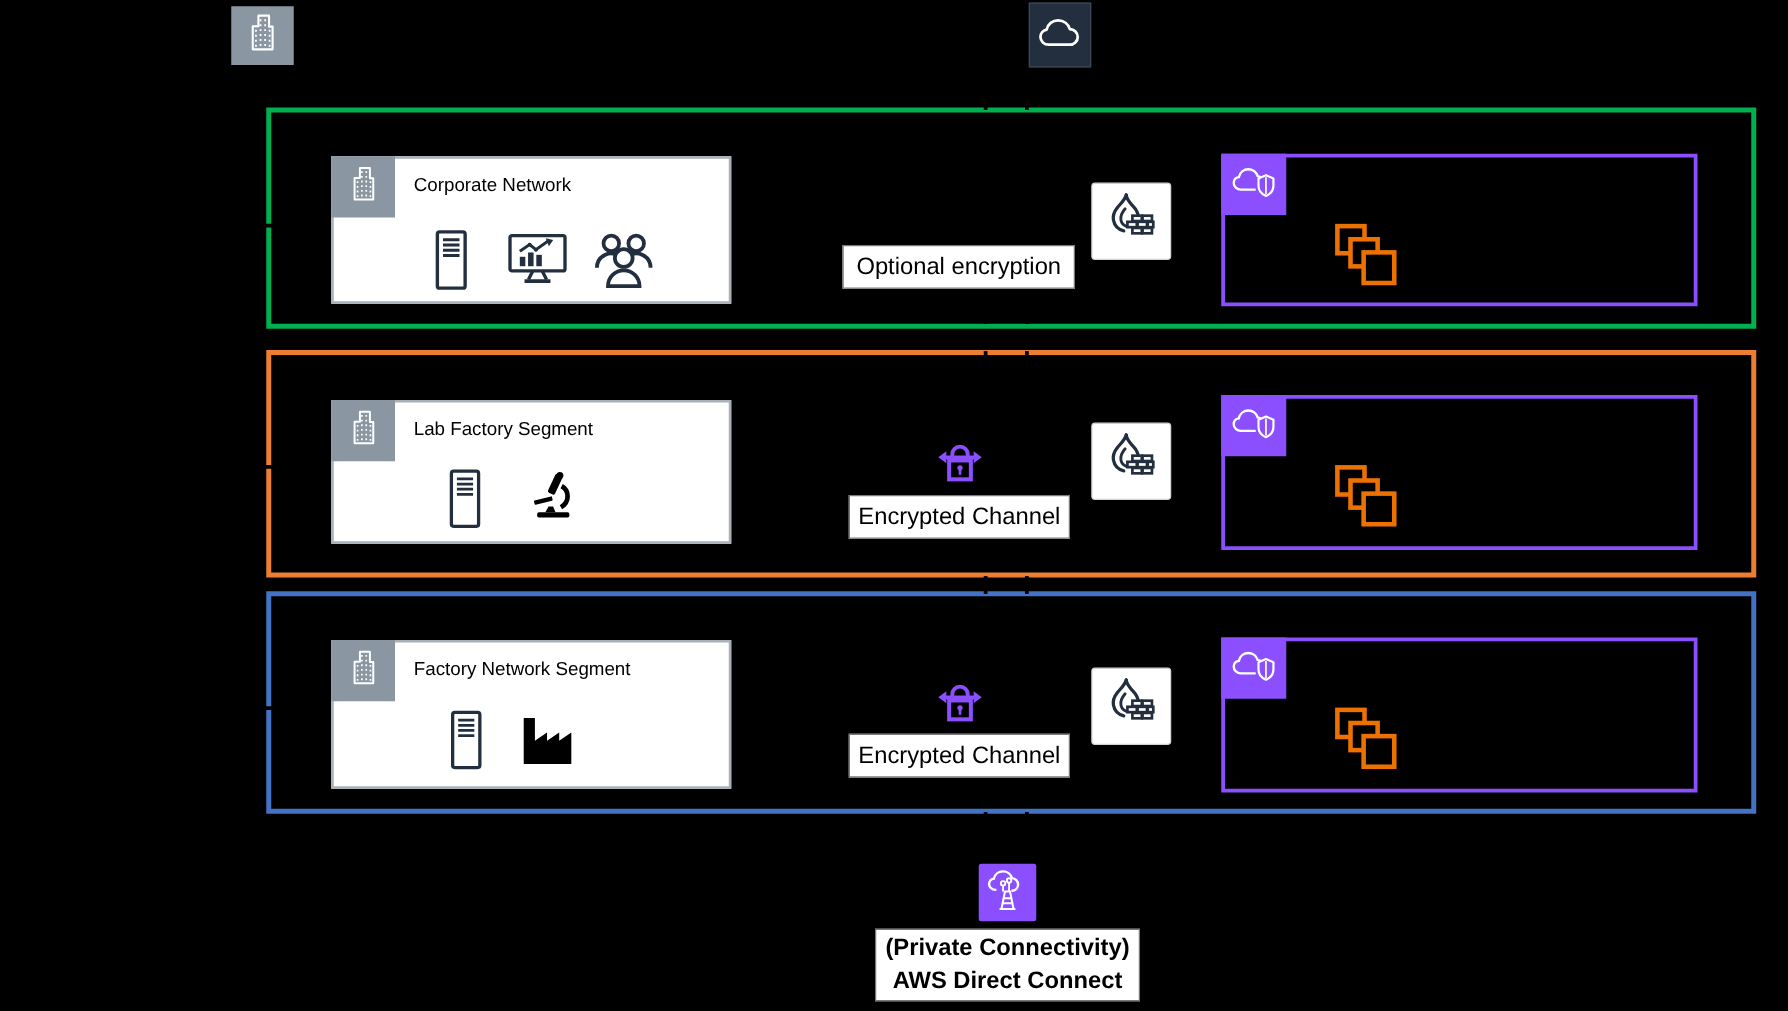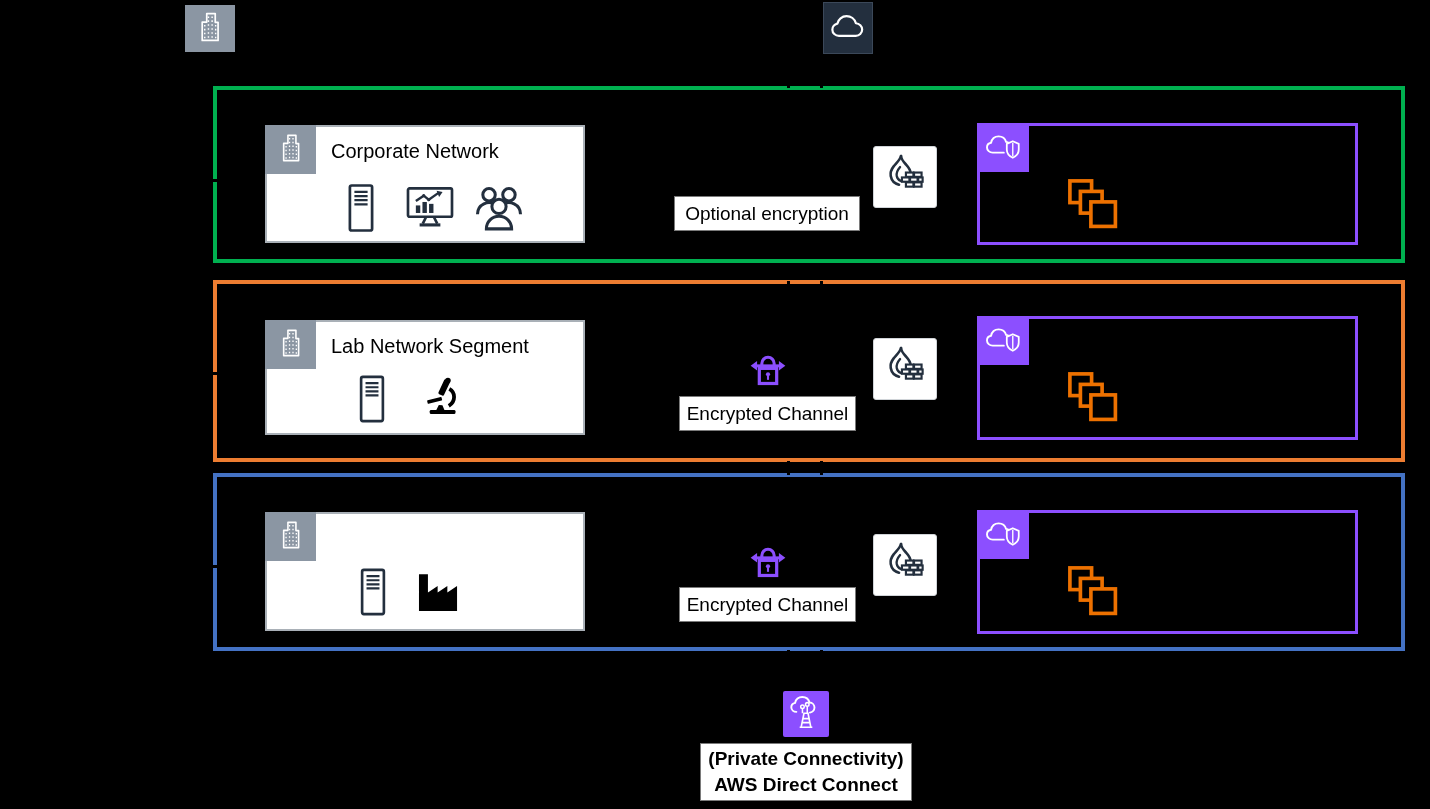--- a/index.html
+++ b/index.html
@@ -16,21 +16,21 @@
   .vdash{position:absolute;top:56px;height:636px;width:3px;z-index:2;
          background:repeating-linear-gradient(180deg,#000 0 5px,rgba(0,0,0,0) 5px 9px);}
 
   .netbox{position:absolute;left:265px;width:320px;background:#fff;border:2px solid #A9B0B7;
           box-sizing:border-box;z-index:3;}
   #net-corporate{top:125px;height:118px;}
   #net-lab{top:320px;height:115px;}
   #net-factory{top:512px;height:119px;}
   .netbadge{position:absolute;left:-2px;top:-2px;width:51px;height:49px;
             display:flex;align-items:center;justify-content:center;}
-  .nettitle{position:absolute;left:64px;top:13px;font-size:20px;color:#000;white-space:nowrap;}
+  .nettitle{position:absolute;left:64px;top:13px;font-size:15px;color:#000;white-space:nowrap;}
   .inicon{position:absolute;}
 
   .topbadge{position:absolute;display:flex;align-items:center;justify-content:center;z-index:3;}
   #badge-datacenter{left:185px;top:5px;width:50px;height:47px;}
   #badge-awscloud{left:823px;top:2px;width:50px;height:52px;border:1px solid #3B4859;box-sizing:border-box;}
 
   .fwbox{position:absolute;left:873px;width:64px;height:62px;background:#fff;border:1px solid #D0D4D8;
          border-radius:3px;box-sizing:border-box;display:flex;align-items:center;justify-content:center;z-index:3;}
   #fw-corporate{top:146px;} #fw-lab{top:338px;} #fw-factory{top:534px;}
 
@@ -213,21 +213,21 @@
           <use href="#sym-squares"></use>
         </svg></span>
   </div>
 
   <div class="netbox" id="net-lab">
     <div class="netbadge" style="background-color: rgb(139, 150, 163);">
       <span><svg width="30" height="32">
             <use href="#sym-building"></use>
           </svg></span>
     </div>
-    <div class="nettitle">Lab Network Segment</div>
+    <div class="nettitle">Lab Factory Segment</div>
     <span class="inicon" style="left:90px;top:52px;"><svg width="30" height="50">
           <use href="#sym-server"></use>
         </svg></span>
     <span class="inicon" style="left:156px;top:49px;"><svg width="42" height="52">
           <use href="#sym-microscope"></use>
         </svg></span>
   </div>
   <span class="lockicon" id="lock-lab"><svg width="42" height="46">
         <use href="#sym-lock"></use>
       </svg></span>
@@ -247,20 +247,21 @@
           <use href="#sym-squares"></use>
         </svg></span>
   </div>
 
   <div class="netbox" id="net-factory">
     <div class="netbadge" style="background-color: rgb(139, 150, 163);">
       <span><svg width="30" height="32">
             <use href="#sym-building"></use>
           </svg></span>
     </div>
+    <div class="nettitle">Factory Network Segment</div>
     <span class="inicon" style="left:91px;top:53px;"><svg width="30" height="50">
           <use href="#sym-server"></use>
         </svg></span>
     <span class="inicon" style="left:146px;top:52px;"><svg width="56" height="51">
           <use href="#sym-factory"></use>
         </svg></span>
   </div>
   <span class="lockicon" id="lock-factory"><svg width="42" height="46">
         <use href="#sym-lock"></use>
       </svg></span>

